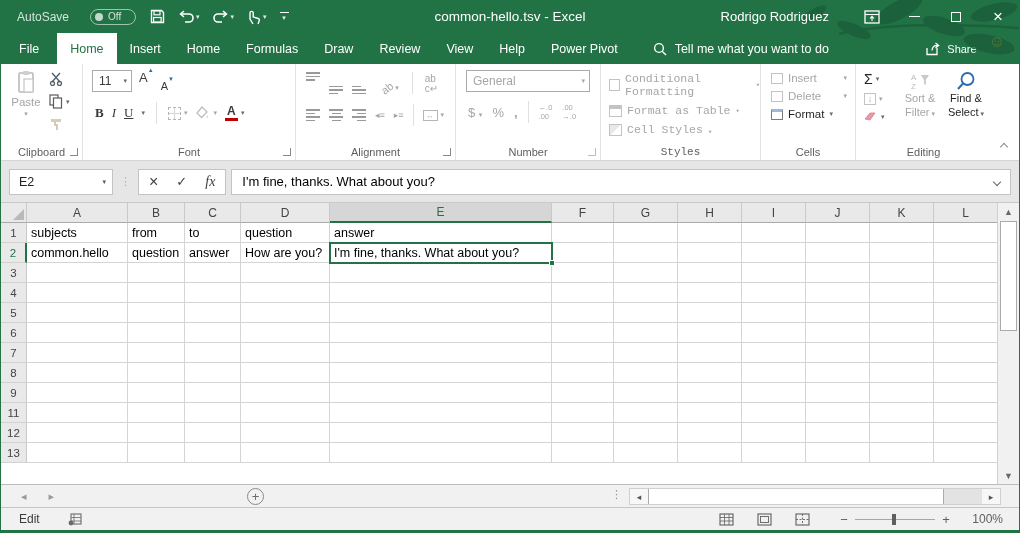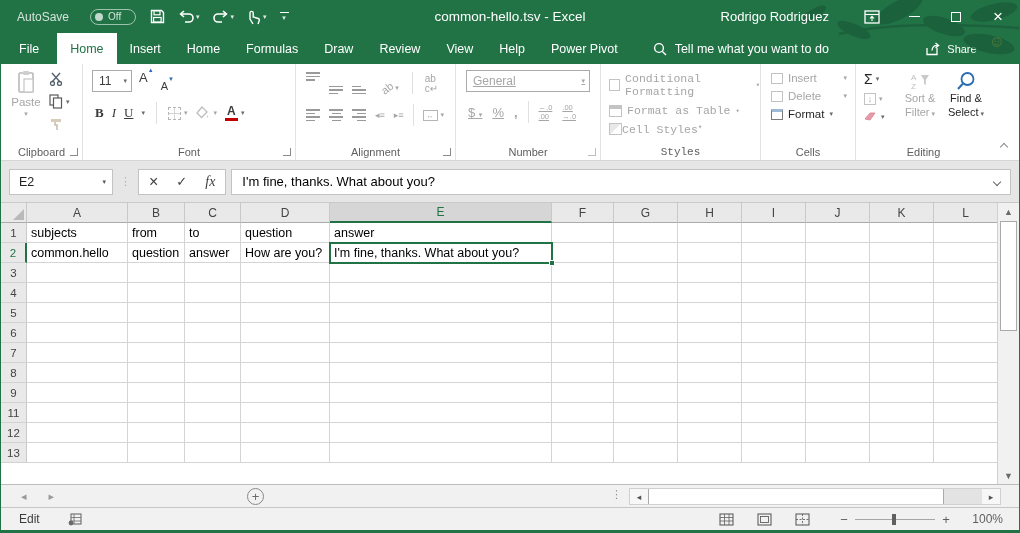--- a/index.html
+++ b/index.html
@@ -363,21 +363,21 @@
         <span class="vline" style="margin:0;"></span>
         <span style="display:flex;align-items:center;gap:3px;">
           <span style="width:15px;height:11px;border:1px solid #B5B5B5;display:inline-flex;align-items:center;justify-content:center;font-size:7px;color:#9a9a9a;">↔</span>
           <span class="arrow">▾</span>
         </span>
       </div>
       <span class="group-label" style="color:#5E5E5E !important;">Alignment</span>
       <span class="launcher"></span>
     </div>
 
-    <div class="group dis" style="width:145px;text-decoration:underline;">
+    <div class="group dis" style="width:145px;">
       <span class="combo" style="width:124px;margin:6px 0 0 10px;color:#A6A6A6;">
         <span>General</span>
         <span class="arrow">▾</span>
       </span>
       <div style="display:flex;align-items:center;gap:10px;margin:9px 0 0 12px;font-size:13px;color:#9a9a9a;">
         <span>
           <span>$</span>
           <span class="arrow">▾</span>
         </span>
         <span><span>%</span></span>
@@ -395,21 +395,21 @@
         <span style="display:flex;align-items:center;gap:5px;">
           <span style="width:13px;height:12px;border:1px solid #C3C3C3;display:inline-block;"></span>
           <span>Conditional Formatting</span>
           <span class="arrow">▾</span>
         </span>
         <span style="display:flex;align-items:center;gap:5px;">
           <span style="width:13px;height:12px;border:1px solid #C3C3C3;border-top:4px solid #C3C3C3;display:inline-block;"></span>
           <span>Format as Table</span>
           <span class="arrow">▾</span>
         </span>
-        <span style="display:flex;align-items:flex-start;">
+        <span style="display:flex;align-items:flex-end;gap:5px;">
           <span style="width:13px;height:12px;border:1px solid #C3C3C3;background:linear-gradient(135deg,#E8E8E8 50%,#fff 50%);display:inline-block;"></span>
           <span>Cell Styles</span>
           <span class="arrow">▾</span>
         </span>
       </div>
       <span class="group-label" style="color:#5E5E5E !important;">Styles</span>
     </div>
 
     <div class="group" style="width:95px;">
       <div style="display:flex;flex-direction:column;gap:6px;margin:8px 0 0 10px;font-size:11.5px;">

